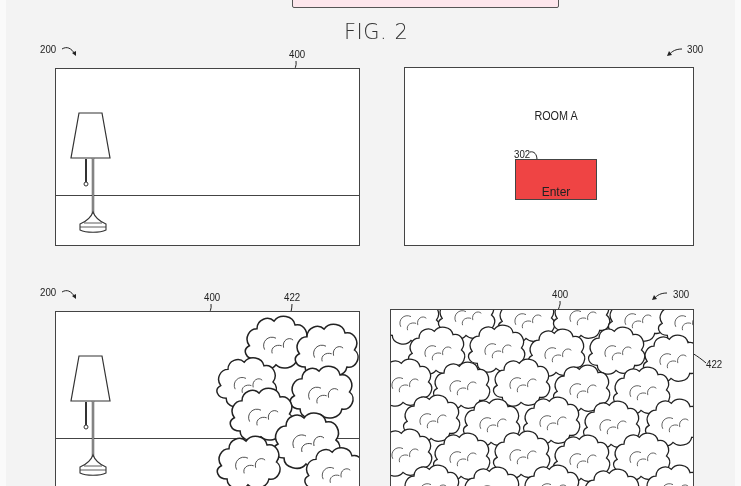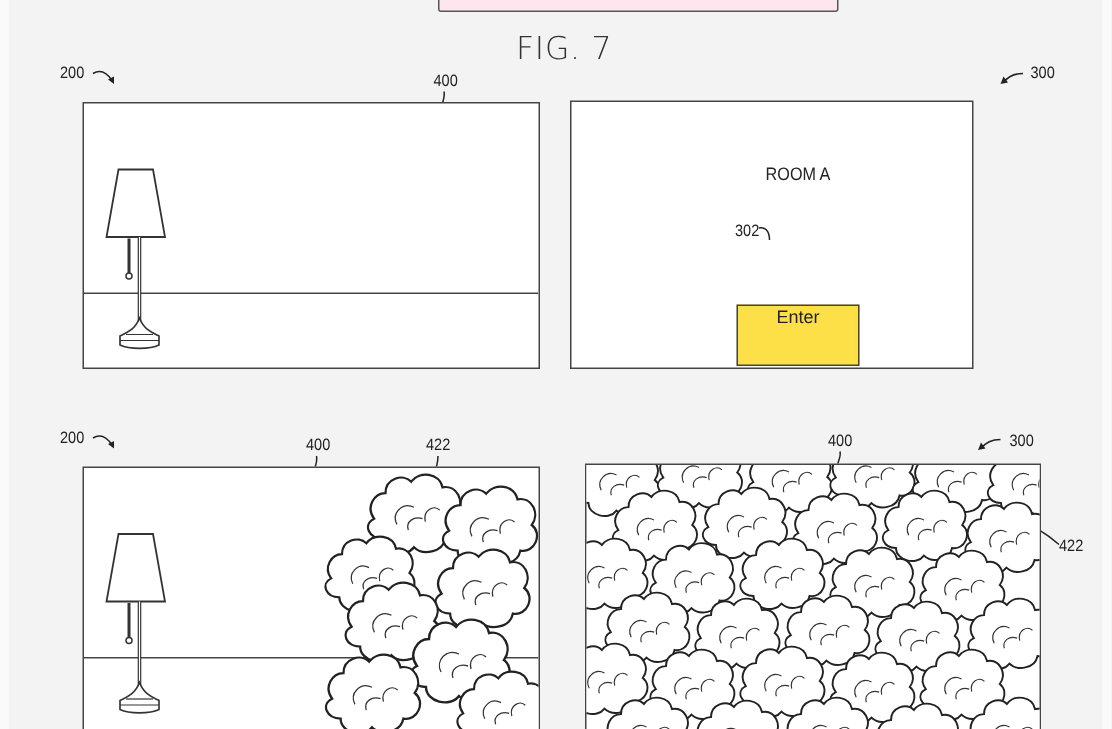--- a/index.html
+++ b/index.html
@@ -23,37 +23,37 @@
   .ref {
     position: absolute; font-size: 11px; color: #222;
     font-family: "Liberation Sans", sans-serif; transform: scaleX(0.88); transform-origin: left;
   }
   .frame {
     position: absolute; background: #fff; border: 1.5px solid #444; box-sizing: border-box;
     overflow: hidden;
   }
   .floor { position: absolute; left: 0; right: 0; height: 0; border-top: 1.3px solid #444; }
   .enter-btn {
-    position: absolute; background: #fde047; border: 1.3px solid #444; box-sizing: border-box;
-    display: flex; align-items: flex-start; justify-content: center;
-    font-size: 12px; color: #222; cursor: pointer; margin-top: 44px;
+    position: absolute; background: #ef4444; border: 1.3px solid #444; box-sizing: border-box;
+    display: flex; align-items: flex-end; justify-content: center;
+    font-size: 12px; color: #222; cursor: pointer;
   }
   .room-label { position: absolute; font-size: 12px; color: #222; transform: scaleX(0.9); }
   svg { position: absolute; overflow: visible; }
 </style>
 </head>
 <body>
 
 <div class="page">
 
   <div class="pink-box">
     
   </div>
 
-  <div class="fig-title" style="left:338px; top:20px;">FIG. 7</div>
+  <div class="fig-title" style="left:338px; top:20px;">FIG. 2</div>
 
   <div class="ref" style="left:34px; top:43px;">200</div>
   <svg style="left:55px; top:46px;" width="20" height="12">
     <path d="M1,3 C6,0 10,2 14,8" fill="none" stroke="#222" stroke-width="1"></path>
     <path d="M11,7 L15,10 L15,5 Z" fill="#222"></path>
   </svg>
   <div class="ref" style="left:283px; top:48px;">400</div>
   <svg style="left:284px; top:60px;" width="10" height="18">
     <path d="M6,1 C7,6 4,9 4,14" fill="none" stroke="#222" stroke-width="1"></path>
     <path d="M1,12 L4,17 L7,12 Z" fill="#222"></path>
@@ -72,21 +72,21 @@
       <line x1="16" y1="111" x2="34" y2="111" stroke="#333" stroke-width="0.8"></line>
     </svg>
   </div>
 
   <svg style="left:660px; top:47px;" width="18" height="10">
     <path d="M16,2 C10,2 6,4 3,8" fill="none" stroke="#222" stroke-width="1"></path>
     <path d="M1,9 L3,4 L6,8 Z" fill="#222"></path>
   </svg>
   <div class="ref" style="left:681px; top:43px;">300</div>
 
-  <div class="frame" style="left:374px; top:67px; width:269px; height:179px;">
+  <div class="frame" style="left:398px; top:67px; width:290px; height:179px;">
     <div class="room-label" style="left:127px; top:41px;">ROOM A</div>
     <div class="ref" style="left:109px; top:80px;">302</div>
     <svg style="left:124px; top:82px;" width="12" height="12">
       <path d="M1,2 C5,1 8,4 8,10" fill="none" stroke="#222" stroke-width="1"></path>
     </svg>
     <div class="enter-btn" style="left:110px; top:91px; width:82px; height:41px;">
       <span>Enter</span>
     </div>
   </div>
 

